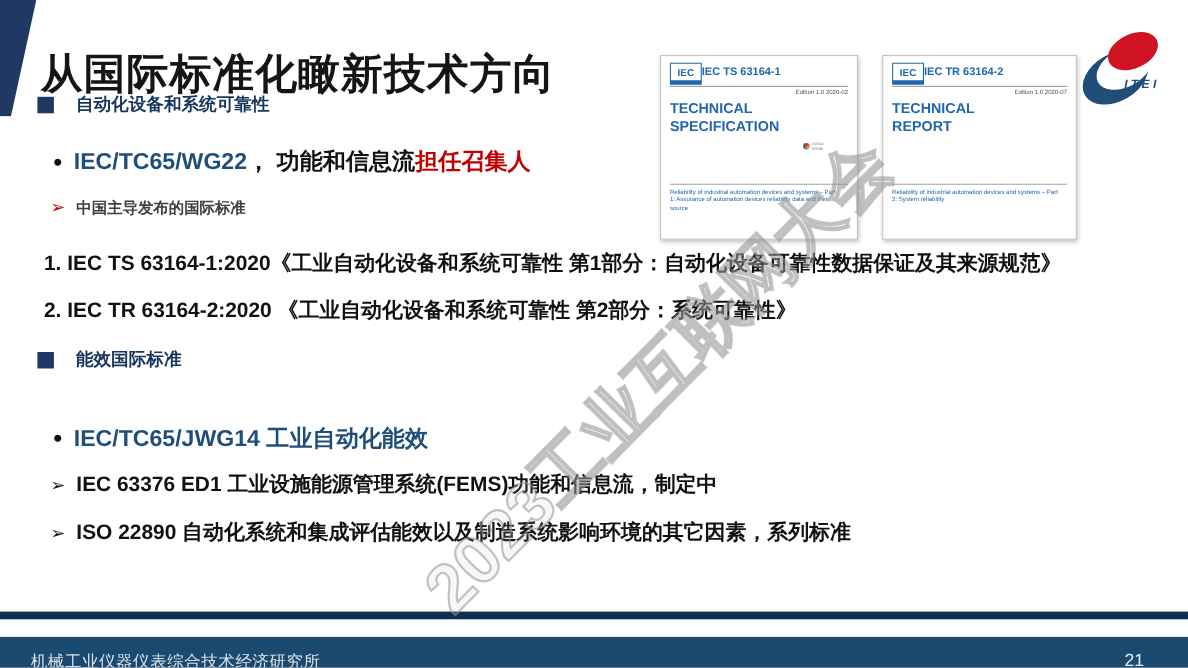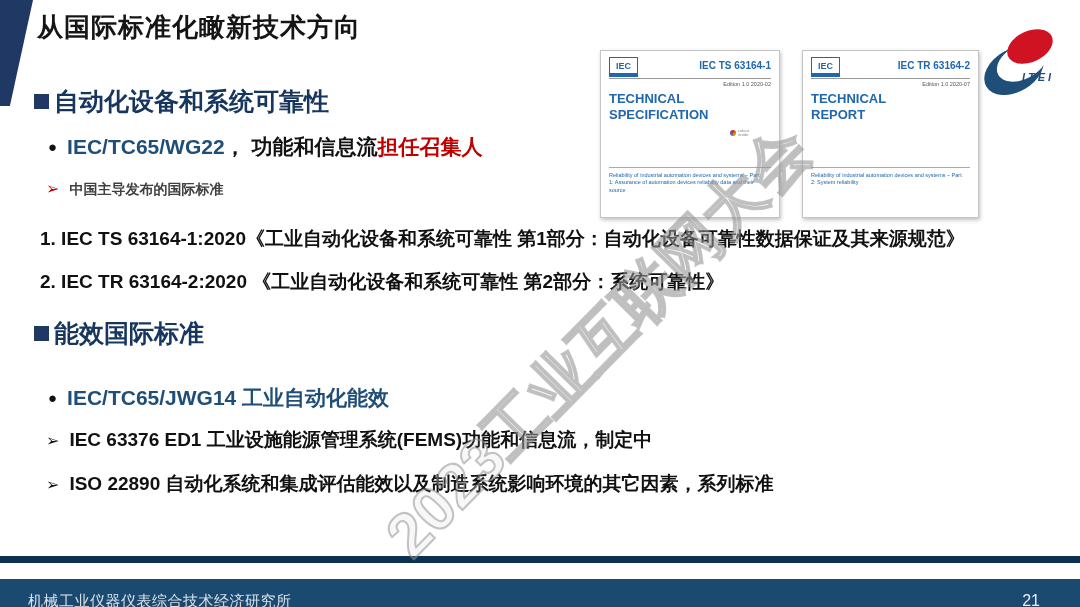--- a/index.html
+++ b/index.html
@@ -6,26 +6,26 @@
   .slide{
     position:relative;width:1080px;height:607px;background:#ffffff;
     overflow:hidden;font-family:"Liberation Sans","DejaVu Sans",sans-serif;
   }
   
   .corner-bar{
     position:absolute;left:0;top:0;width:33px;height:106px;background:#1f3864;
     clip-path:polygon(0 0,100% 0,30% 100%,0 100%);
   }
   .title{
-    position:absolute;left:37px;top:10px;font-size:26px;font-weight:bold;
+    position:absolute;left:37px;top:42px;font-size:38px;font-weight:bold;
     color:#151515;letter-spacing:1px;white-space:nowrap;
   }
   .section-head{
-    position:absolute;left:34px;display:flex;align-items:center;gap:5px;
-    font-size:25px;font-weight:bold;color:#17365d;white-space:nowrap;
+    position:absolute;left:34px;display:flex;align-items:center;gap:20px;
+    font-size:16px;font-weight:bold;color:#17365d;white-space:nowrap;
   }
   .sq{width:15px;height:15px;background:#1f3864;flex:0 0 auto;}
   .row{
     position:absolute;display:flex;align-items:baseline;gap:10px;white-space:nowrap;
   }
   .dot{font-size:15px;color:#111;transform:translateY(-2px);}
   .lead1{font-size:21px;font-weight:bold;}
   .t-blue{color:#1f4e79;}
   .t-red{color:#c00000;font-family:Liberation Serif, serif;}
   .t-black{color:#111;}
@@ -48,21 +48,21 @@
     white-space:nowrap;pointer-events:none;z-index:30;
   }
 
   
   .cover{
     position:absolute;top:50px;width:178px;height:166px;background:#fff;
     border:1px solid #c4c4c4;box-shadow:1px 2px 4px rgba(0,0,0,0.25);z-index:5;
   }
   .cover.c1{left:600px;}
   .cover.c2{left:802px;width:175px;}
-  .cover .hdr{position:absolute;left:8px;right:8px;top:6px;display:flex;justify-content:space-between;align-items:flex-start;gap:43px;}
+  .cover .hdr{position:absolute;left:8px;right:8px;top:6px;display:flex;justify-content:flex-start;align-items:flex-start;}
   .iec-box{
     width:27px;height:15px;border:1.5px solid #2167ae;color:#2167ae;font-weight:bold;
     font-size:9px;display:flex;align-items:center;justify-content:center;
     border-bottom:4px solid #2167ae;
   }
   .cover .code{font-size:10px;font-weight:bold;color:#2167ae;margin-top:3px;}
   .cover .hr1{position:absolute;left:8px;right:8px;top:27px;border-top:1px solid #9a9a9a;}
   .cover .edition{position:absolute;right:8px;top:30px;font-size:5.5px;color:#555;}
   .cover .doctype{position:absolute;left:8px;top:40px;font-size:13px;font-weight:bold;color:#2167ae;line-height:1.25;}
   .colour-mark{position:absolute;right:30px;top:78px;display:flex;align-items:center;gap:2px;}

